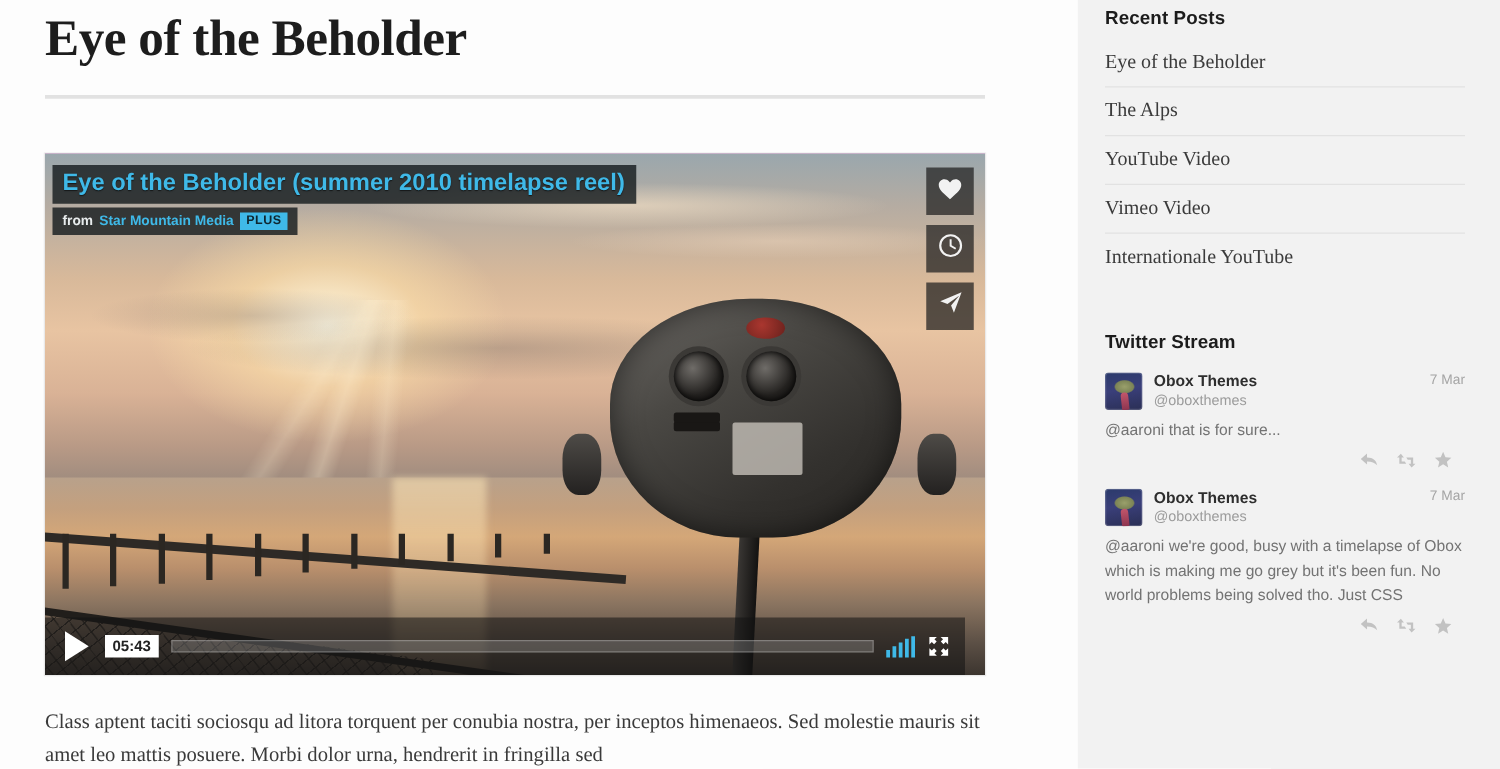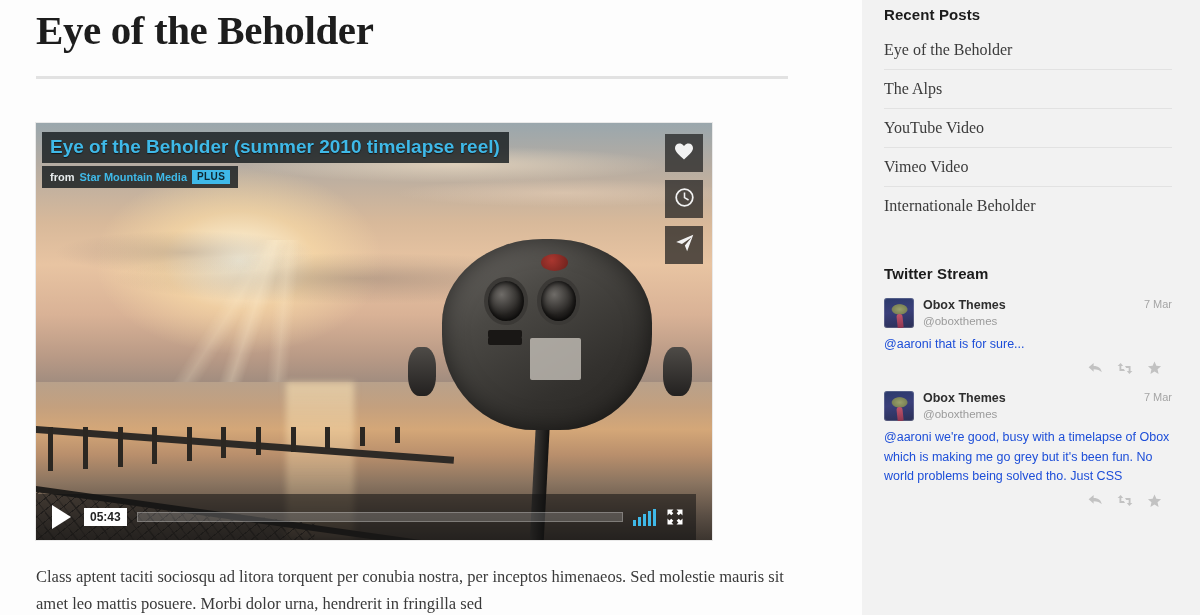--- a/index.html
+++ b/index.html
@@ -48,21 +48,21 @@
   .title-rule {
     margin-top: 24px;
     height: 3px;
     background: #e2e2e2;
     width: 752px;
   }
 
   
   .video-wrap {
     margin-top: 44px;
-    width: 676px;
+    width: 752px;
     height: 417px;
     position: relative;
     overflow: hidden;
     background: #701a75;
     box-shadow: 0 0 0 1px rgba(0,0,0,0.08);
   }
 
   
   .vid-sky {
     position: absolute;
@@ -447,21 +447,21 @@
     color: #a5a5a5;
     flex: 0 0 auto;
     padding-left: 6px;
     cursor: pointer;
   }
   .tweet-text {
     flex: 1 1 100%;
     font-family: "Liberation Sans", sans-serif;
     font-size: 12.5px;
     line-height: 1.55;
-    color: #1d4ed8;
+    color: #737373;
     margin-top: 7px;
   }
   .tweet-actions {
     flex: 1 1 100%;
     display: flex;
     justify-content: flex-end;
     gap: 14px;
     margin-top: 7px;
     padding-right: 10px;
   }
@@ -586,21 +586,21 @@
 
   <aside class="sidebar">
 
     <section>
       <div class="widget-title">Recent Posts</div>
       <ul class="recent-list">
         <li class="recent-item">Eye of the Beholder</li>
         <li class="recent-item">The Alps</li>
         <li class="recent-item">YouTube Video</li>
         <li class="recent-item">Vimeo Video</li>
-        <li class="recent-item">Internationale Beholder</li>
+        <li class="recent-item">Internationale YouTube</li>
       </ul>
     </section>
 
     <section class="widget-twitter">
       <div class="widget-title">Twitter Stream</div>
 
       <article class="tweet">
         <div class="tweet-avatar"></div>
         <div class="tweet-head">
           <div class="tweet-names">

